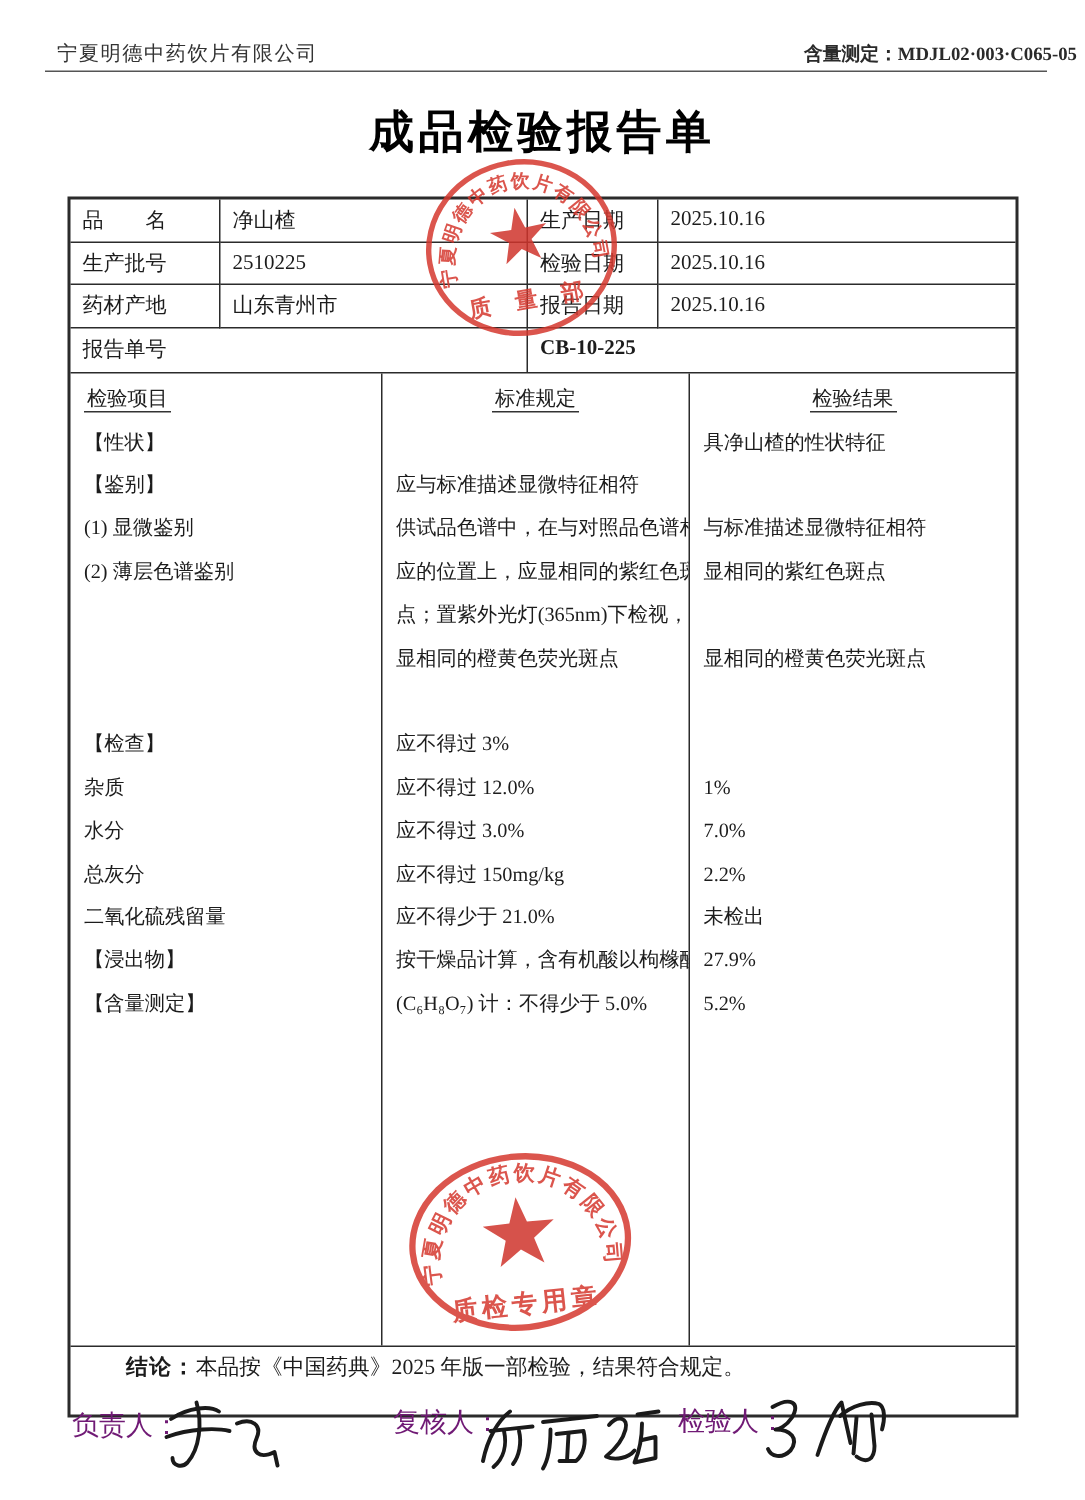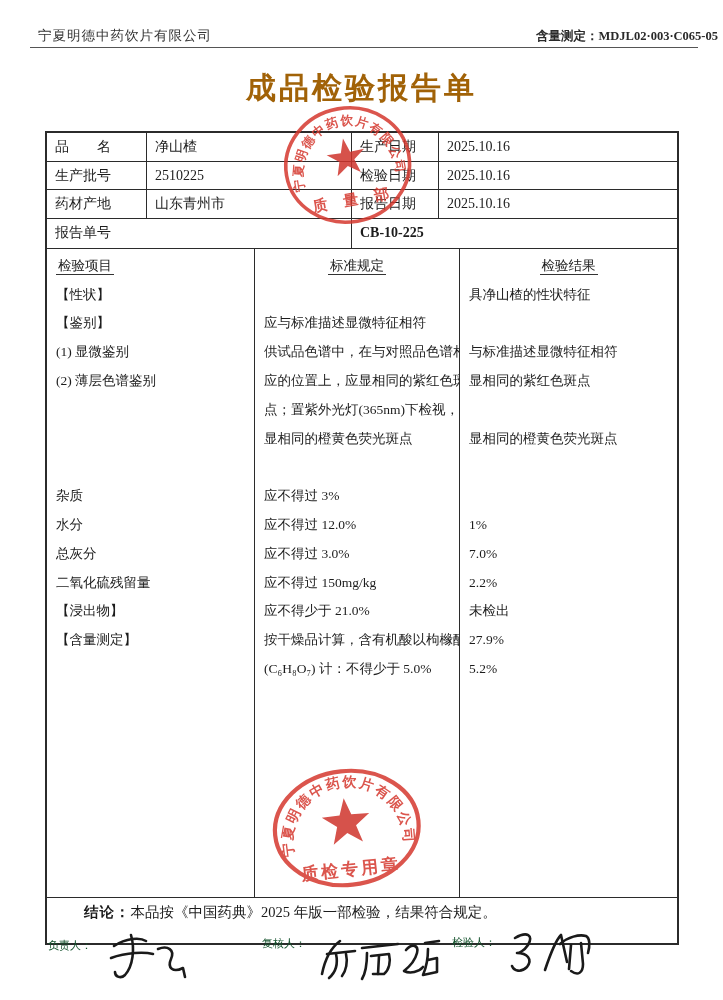--- a/index.html
+++ b/index.html
@@ -8,21 +8,21 @@
     font-family:"Liberation Serif","DejaVu Serif",serif;
     color:#1c1c1c;overflow:hidden;
   }
   
   .hdr-company{position:absolute;left:38px;top:27px;font-size:13.5px;letter-spacing:1px;color:#333;}
   .hdr-code{position:absolute;right:5px;top:28px;font-size:12.5px;font-weight:600;color:#2a2a2a;}
   .hdr-rule{position:absolute;left:30px;top:47px;width:668px;border-top:1.6px solid #555;}
   
   .doc-title{position:absolute;left:0;top:68px;width:723px;text-align:center;
     font-family:"Liberation Sans","DejaVu Sans",sans-serif;
-    font-size:30px;font-weight:bold;letter-spacing:3px;color:#a16207;}
+    font-size:30px;font-weight:bold;letter-spacing:3px;color:#000000;}
   
   .sheet{position:absolute;left:45px;top:131px;width:630px;border:2px solid #2b2b2b;background:transparent;}
   .info-grid{display:grid;grid-template-columns:100px 205px 87px 238px;grid-auto-rows:28.7px;height:114.8px;}
   .cell{border-right:1px solid #2b2b2b;border-bottom:1px solid #2b2b2b;
     font-size:14px;display:flex;align-items:center;padding-left:8px;box-sizing:border-box;
     white-space:nowrap;overflow:visible;text-align:center;}
   .cell.noR{border-right:none;}
   .cell.noB{border-bottom:none;}
   .cell.span2a{grid-column:1 / 3;}
   .cell.span2b{grid-column:3 / 5;font-weight:bold;}
@@ -31,21 +31,21 @@
   .insp-col{border-right:1px solid #2b2b2b;padding-top:3px;box-sizing:border-box;overflow:hidden;}
   .insp-col:last-child{border-right:none;}
   .tline{height:28.8px;line-height:28.8px;font-size:13.5px;white-space:nowrap;padding-left:9px;}
   .tline.center{text-align:center;padding-left:0;}
   .hd-underline{border-bottom:1px solid #333;padding:0 2px 1px 2px;}
   
   .conclusion{border-top:1px solid #2b2b2b;height:46px;line-height:29px;font-size:14.5px;
     padding-left:37px;box-sizing:border-box;white-space:nowrap;}
   .conclusion b{font-weight:bold;letter-spacing:1px;}
   
-  .sig-label{position:absolute;font-size:11px;color:#14532d;}
+  .sig-label{position:absolute;font-size:18px;color:#701a75;}
   .sig-svg{position:absolute;overflow:visible;}
   .sig-svg path{fill:none;stroke:#1a1a1a;stroke-width:2.6;stroke-linecap:round;stroke-linejoin:round;}
   
   .stamp{position:absolute;overflow:visible;opacity:0.85;pointer-events:none;}
   .stamp text{font-family:"Liberation Sans","DejaVu Sans",sans-serif;font-weight:bold;}
 </style>
 </head>
 <body>
 
 <div class="hdr-company">宁夏明德中药饮片有限公司</div>
@@ -80,20 +80,21 @@
   <div class="insp">
     <div class="insp-col">
         <div class="tline"><span class="hd-underline">检验项目</span></div>
         <div class="tline">【性状】</div>
         <div class="tline">【鉴别】</div>
         <div class="tline">(1) 显微鉴别</div>
         <div class="tline">(2) 薄层色谱鉴别</div>
         <div class="tline">&nbsp;</div>
         <div class="tline">&nbsp;</div>
         <div class="tline">&nbsp;</div>
+        <div class="tline">【检查】</div>
         <div class="tline">杂质</div>
         <div class="tline">水分</div>
         <div class="tline">总灰分</div>
         <div class="tline">二氧化硫残留量</div>
         <div class="tline">【浸出物】</div>
         <div class="tline">【含量测定】</div>
         <div class="tline">&nbsp;</div>
       </div>
     <div class="insp-col">
         <div class="tline center"><span class="hd-underline">标准规定</span></div>

